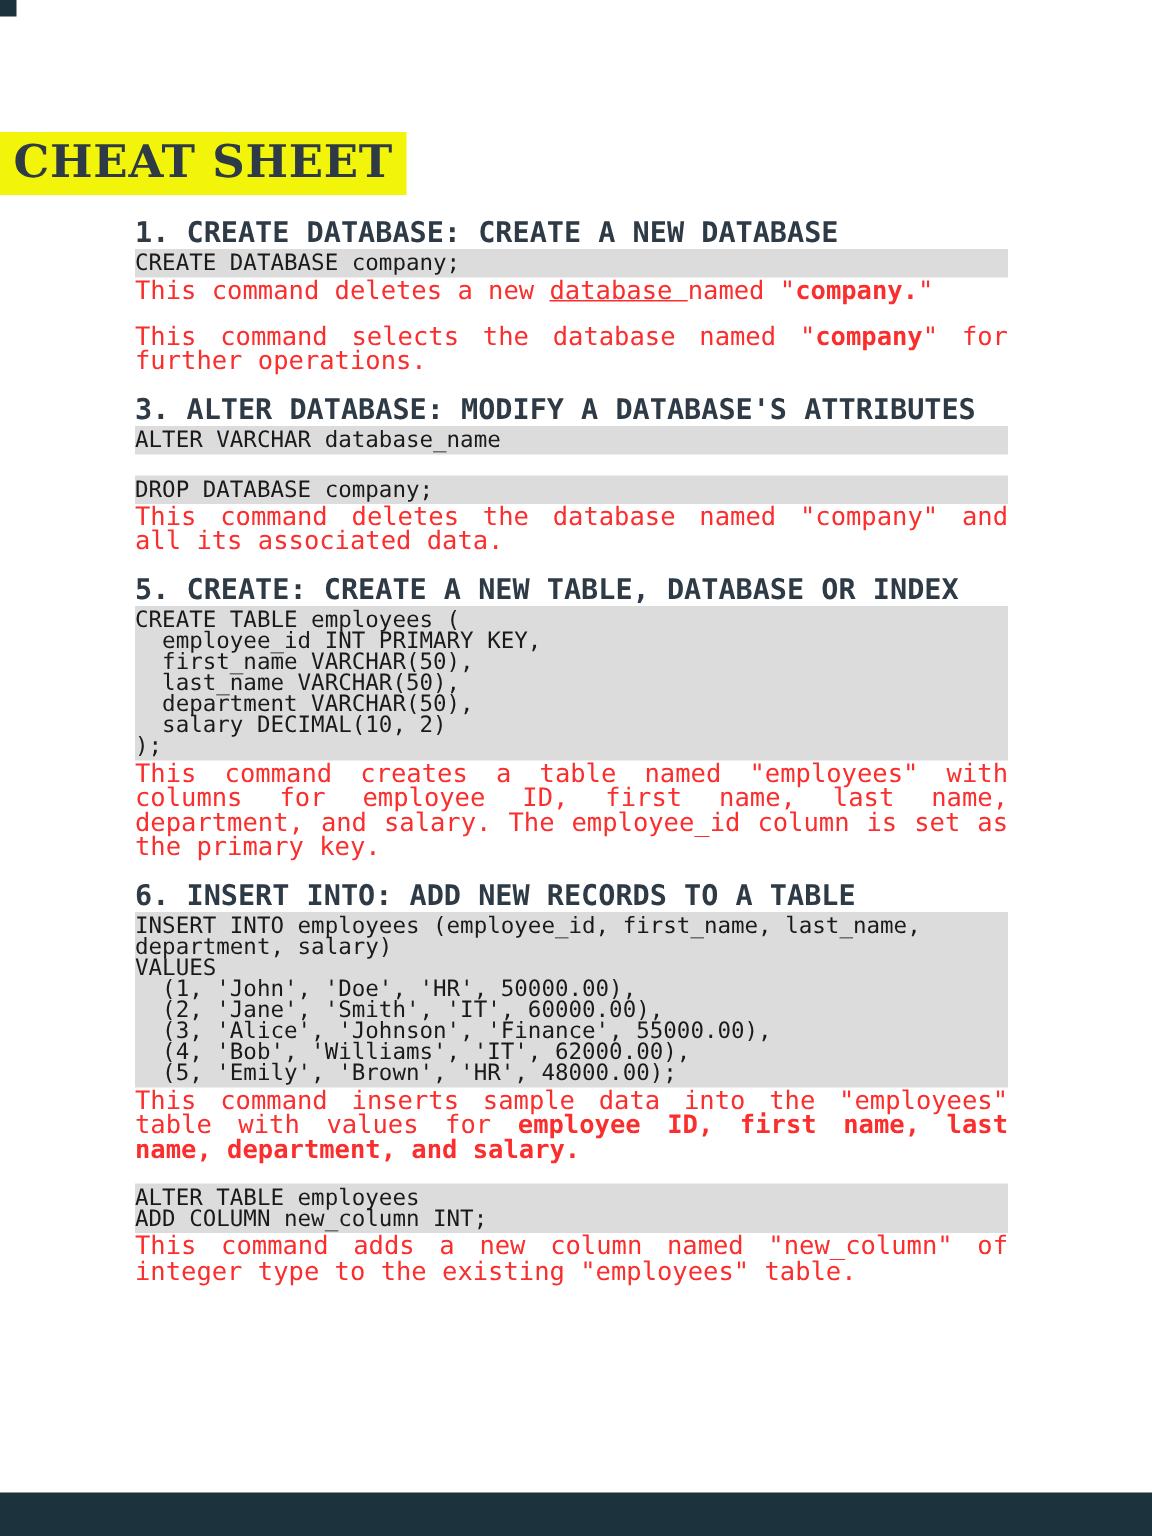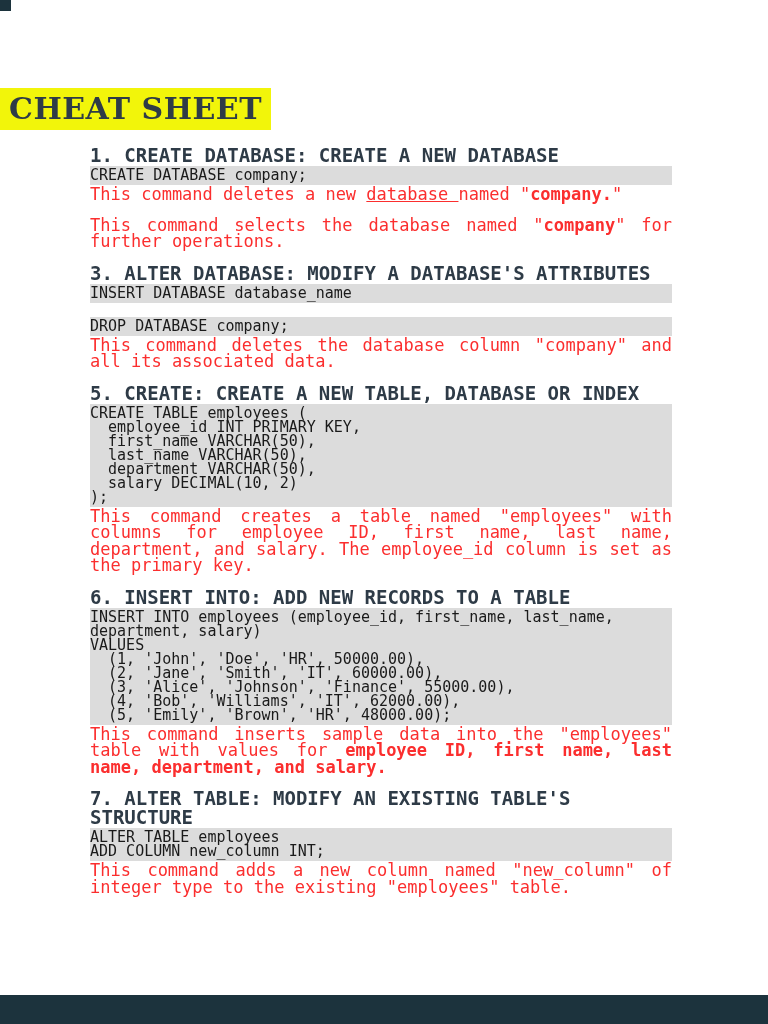--- a/index.html
+++ b/index.html
@@ -96,27 +96,27 @@
     <pre class="code-block">CREATE DATABASE company;</pre>
     <p class="note"><span>This command deletes a new </span><span class="u">database </span><span>named "</span><span class="b">company.</span><span>"</span></p>
   </section>
 
   <section class="section">
     <p class="note"><span>This command selects the database named "</span><span class="b">company</span><span>" for further operations.</span></p>
   </section>
 
   <section class="section">
     <h2 class="section-heading">3. ALTER DATABASE: MODIFY A DATABASE'S ATTRIBUTES</h2>
-    <pre class="code-block">INSERT DATABASE database_name</pre>
+    <pre class="code-block">ALTER VARCHAR database_name</pre>
 
   </section>
 
   <section class="section">
     <pre class="code-block">DROP DATABASE company;</pre>
-    <p class="note"><span>This command deletes the database column "company" and all its associated data.</span></p>
+    <p class="note"><span>This command deletes the database named "company" and all its associated data.</span></p>
   </section>
 
   <section class="section">
     <h2 class="section-heading">5. CREATE: CREATE A NEW TABLE, DATABASE OR INDEX</h2>
     <pre class="code-block">CREATE TABLE employees (
   employee_id INT PRIMARY KEY,
   first_name VARCHAR(50),
   last_name VARCHAR(50),
   department VARCHAR(50),
   salary DECIMAL(10, 2)
@@ -131,21 +131,20 @@
 VALUES
   (1, 'John', 'Doe', 'HR', 50000.00),
   (2, 'Jane', 'Smith', 'IT', 60000.00),
   (3, 'Alice', 'Johnson', 'Finance', 55000.00),
   (4, 'Bob', 'Williams', 'IT', 62000.00),
   (5, 'Emily', 'Brown', 'HR', 48000.00);</pre>
     <p class="note"><span>This command inserts sample data into the "employees" table with values for </span><span class="b">employee ID, first name, last name, department, and salary.</span></p>
   </section>
 
   <section class="section">
-    <h2 class="section-heading">7. ALTER TABLE: MODIFY AN EXISTING TABLE'S STRUCTURE</h2>
     <pre class="code-block">ALTER TABLE employees
 ADD COLUMN new_column INT;</pre>
     <p class="note"><span>This command adds a new column named "new_column" of integer type to the existing "employees" table.</span></p>
   </section>
 </main>
 
   <div class="footer-bar"></div>
 </div>
 
 </body></html>

